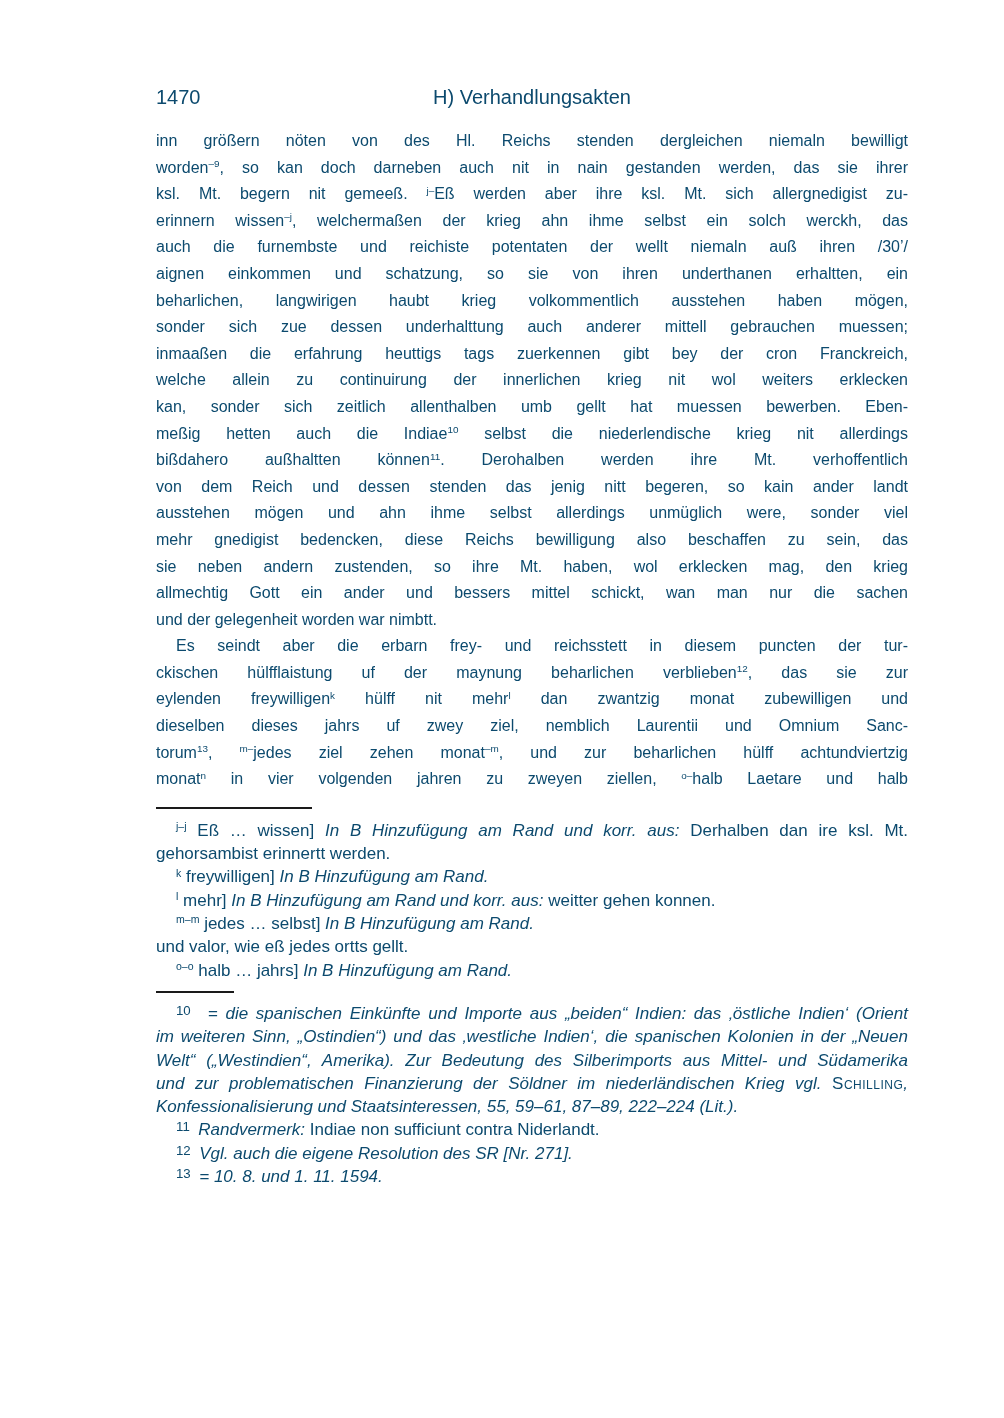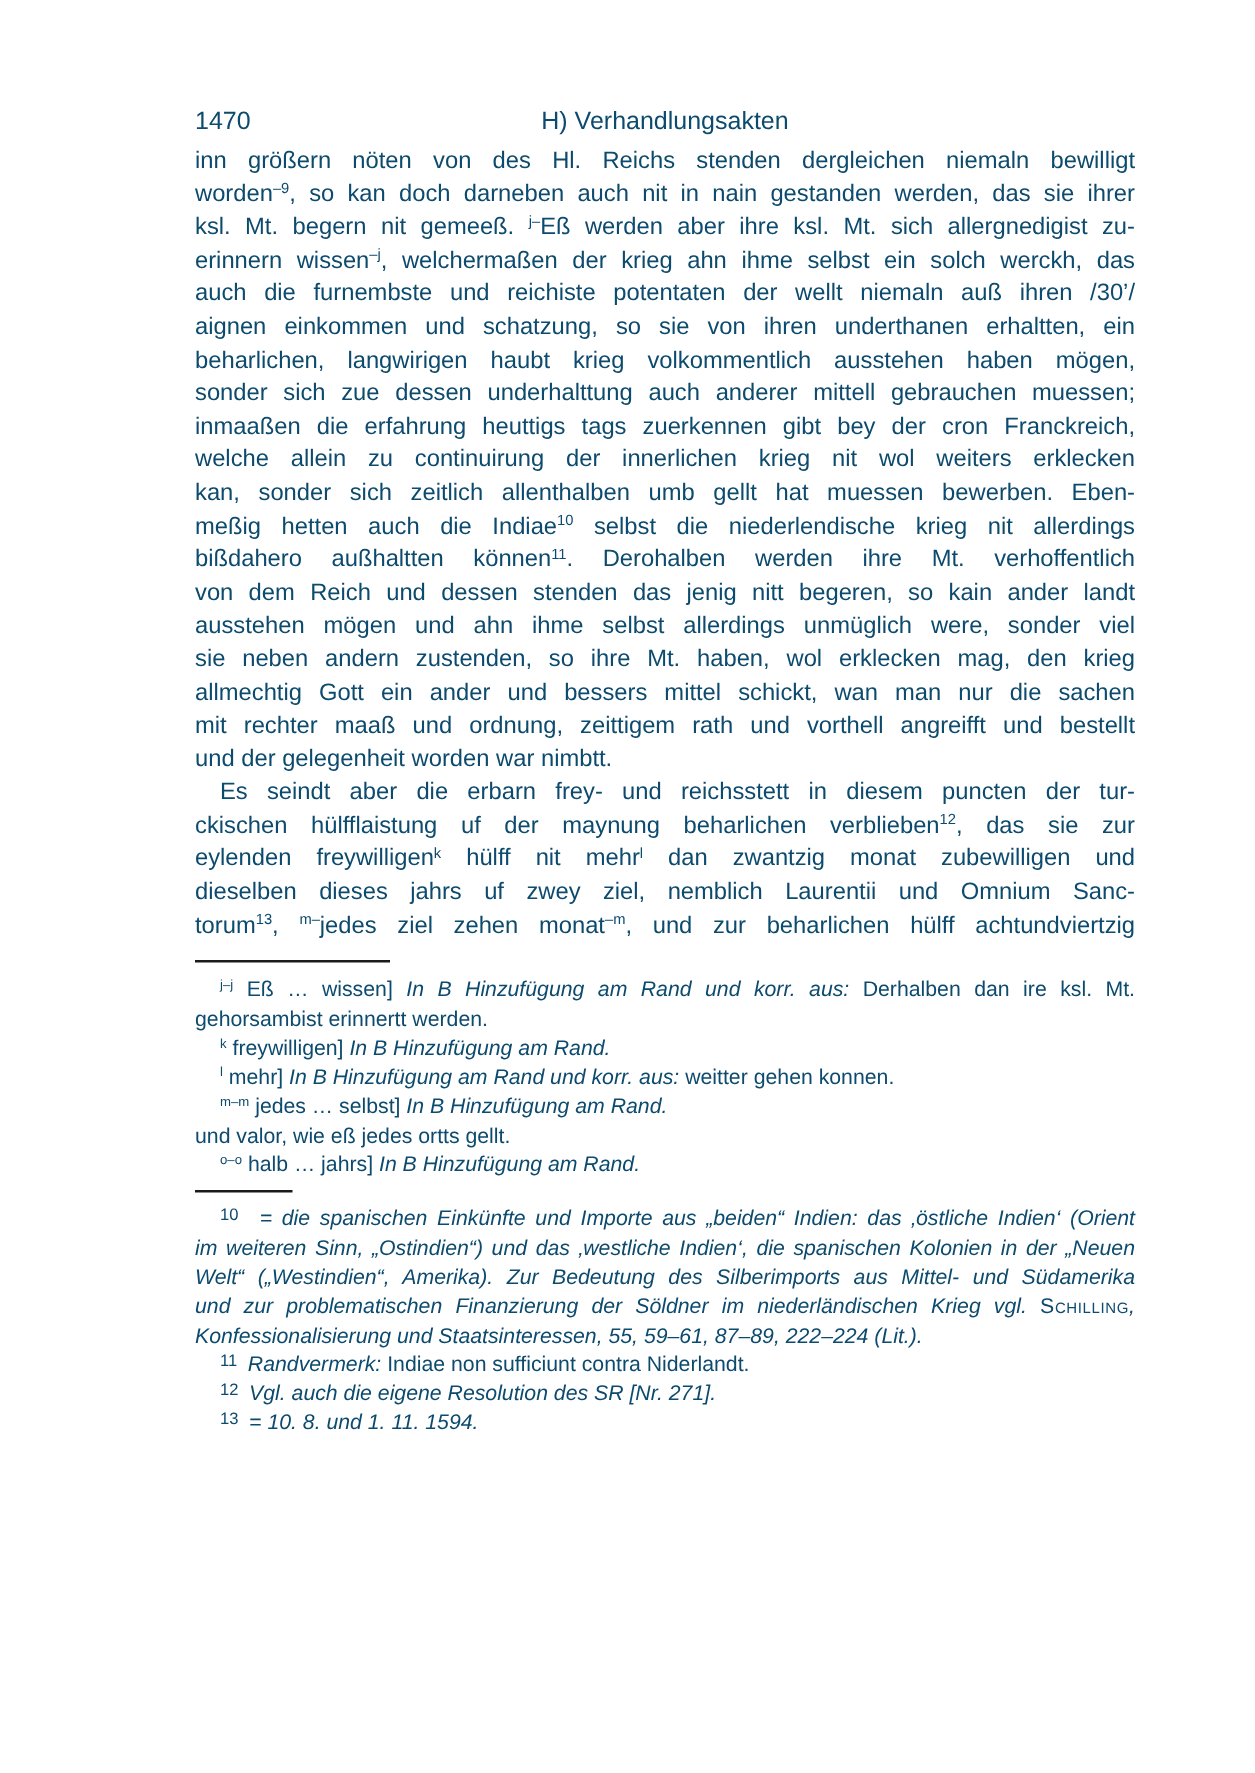--- a/index.html
+++ b/index.html
@@ -10,21 +10,21 @@
     color:#0c4a6e;
     font-family:Liberation Sans, sans-serif;
     overflow:hidden;
   }
   .content { position:absolute; left:156px; top:84px; width:752px; }
 
   .header { position:relative; font-size:20px; line-height:26px; }
   .pageno { position:absolute; left:0; top:0; }
   .runtitle { display:block; text-align:center; }
 
-  .bodytext { margin-top:6px; font-size:19px; line-height:26.6px; }
+  .bodytext { margin-top:18px; font-size:16px; line-height:26.6px; }
 
   .tline { text-align:left; }
   .tline.just { text-align:justify; text-align-last:justify; }
   .tline.ind { text-indent:20px; }
 
   .sup  { font-size:0.62em; position:relative; top:-0.55em; line-height:0; }
   .fnum { font-size:0.78em; position:relative; top:-0.30em; line-height:0; }
   .it   { font-style:italic; }
   .sc   { font-variant:small-caps; letter-spacing:0.5px; }
 
@@ -54,29 +54,30 @@
         <div class="tline just"><span>aignen einkommen und schatzung, so sie von ihren underthanen erhaltten, ein</span></div>
         <div class="tline just"><span>beharlichen, langwirigen haubt krieg volkommentlich ausstehen haben mögen,</span></div>
         <div class="tline just"><span>sonder sich zue dessen underhalttung auch anderer mittell gebrauchen muessen;</span></div>
         <div class="tline just"><span>inmaaßen die erfahrung heuttigs tags zuerkennen gibt bey der cron Franckreich,</span></div>
         <div class="tline just"><span>welche allein zu continuirung der innerlichen krieg nit wol weiters erklecken</span></div>
         <div class="tline just"><span>kan, sonder sich zeitlich allenthalben umb gellt hat muessen bewerben. Eben-</span></div>
         <div class="tline just"><span>meßig hetten auch die Indiae</span><span class="sup">10</span><span> selbst die niederlendische krieg nit allerdings</span></div>
         <div class="tline just"><span>bißdahero außhaltten können</span><span class="sup">11</span><span>. Derohalben werden ihre Mt. verhoffentlich</span></div>
         <div class="tline just"><span>von dem Reich und dessen stenden das jenig nitt begeren, so kain ander landt</span></div>
         <div class="tline just"><span>ausstehen mögen und ahn ihme selbst allerdings unmüglich were, sonder viel</span></div>
+        <div class="tline just"><span>mehr gnedigist bedencken, diese Reichs bewilligung also beschaffen zu sein, das</span></div>
         <div class="tline just"><span>sie neben andern zustenden, so ihre Mt. haben, wol erklecken mag, den krieg</span></div>
         <div class="tline just"><span>allmechtig Gott ein ander und bessers mittel schickt, wan man nur die sachen</span></div>
-        <div class="tline just"><span>mit rechter maaß und ordnung, zeittigem rath und vorthell angreifft und bestellt</span></div>
         <div class="tline"><span>und der gelegenheit worden war nimbtt.</span></div>
         <div class="tline just ind"><span>Es seindt aber die erbarn frey- und reichsstett in diesem puncten der tur-</span></div>
         <div class="tline just"><span>ckischen hülfflaistung uf der maynung beharlichen verblieben</span><span class="sup">12</span><span>, das sie zur</span></div>
         <div class="tline just"><span>eylenden freywilligen</span><span class="sup">k</span><span> hülff nit mehr</span><span class="sup">l</span><span> dan zwantzig monat zubewilligen und</span></div>
         <div class="tline just"><span>dieselben dieses jahrs uf zwey ziel, nemblich Laurentii und Omnium Sanc-</span></div>
         <div class="tline just"><span>torum</span><span class="sup">13</span><span>, </span><span class="sup">m–</span><span>jedes ziel zehen monat</span><span class="sup">–m</span><span>, und zur beharlichen hülff achtundviertzig</span></div>
+        <div class="tline just"><span>monat</span><span class="sup">n</span><span> in vier volgenden jahren zu zweyen ziellen, </span><span class="sup">o–</span><span>halb Laetare und halb</span></div>
       </div>
 
     <div class="rule rule1"></div>
 
     <div class="apparatus">
         <div class="tline just ind"><span class="sup">j–j</span><span> Eß … wissen] </span><span class="it">In B Hinzufügung am Rand und korr. aus:</span><span> Derhalben dan ire ksl. Mt.</span></div>
         <div class="tline"><span>gehorsambist erinnertt werden.</span></div>
         <div class="tline ind"><span class="sup">k</span><span> freywilligen] </span><span class="it">In B Hinzufügung am Rand.</span></div>
         <div class="tline ind"><span class="sup">l</span><span> mehr] </span><span class="it">In B Hinzufügung am Rand und korr. aus:</span><span> weitter gehen konnen.</span></div>
         <div class="tline ind"><span class="sup">m–m</span><span> jedes … selbst] </span><span class="it">In B Hinzufügung am Rand.</span></div>

